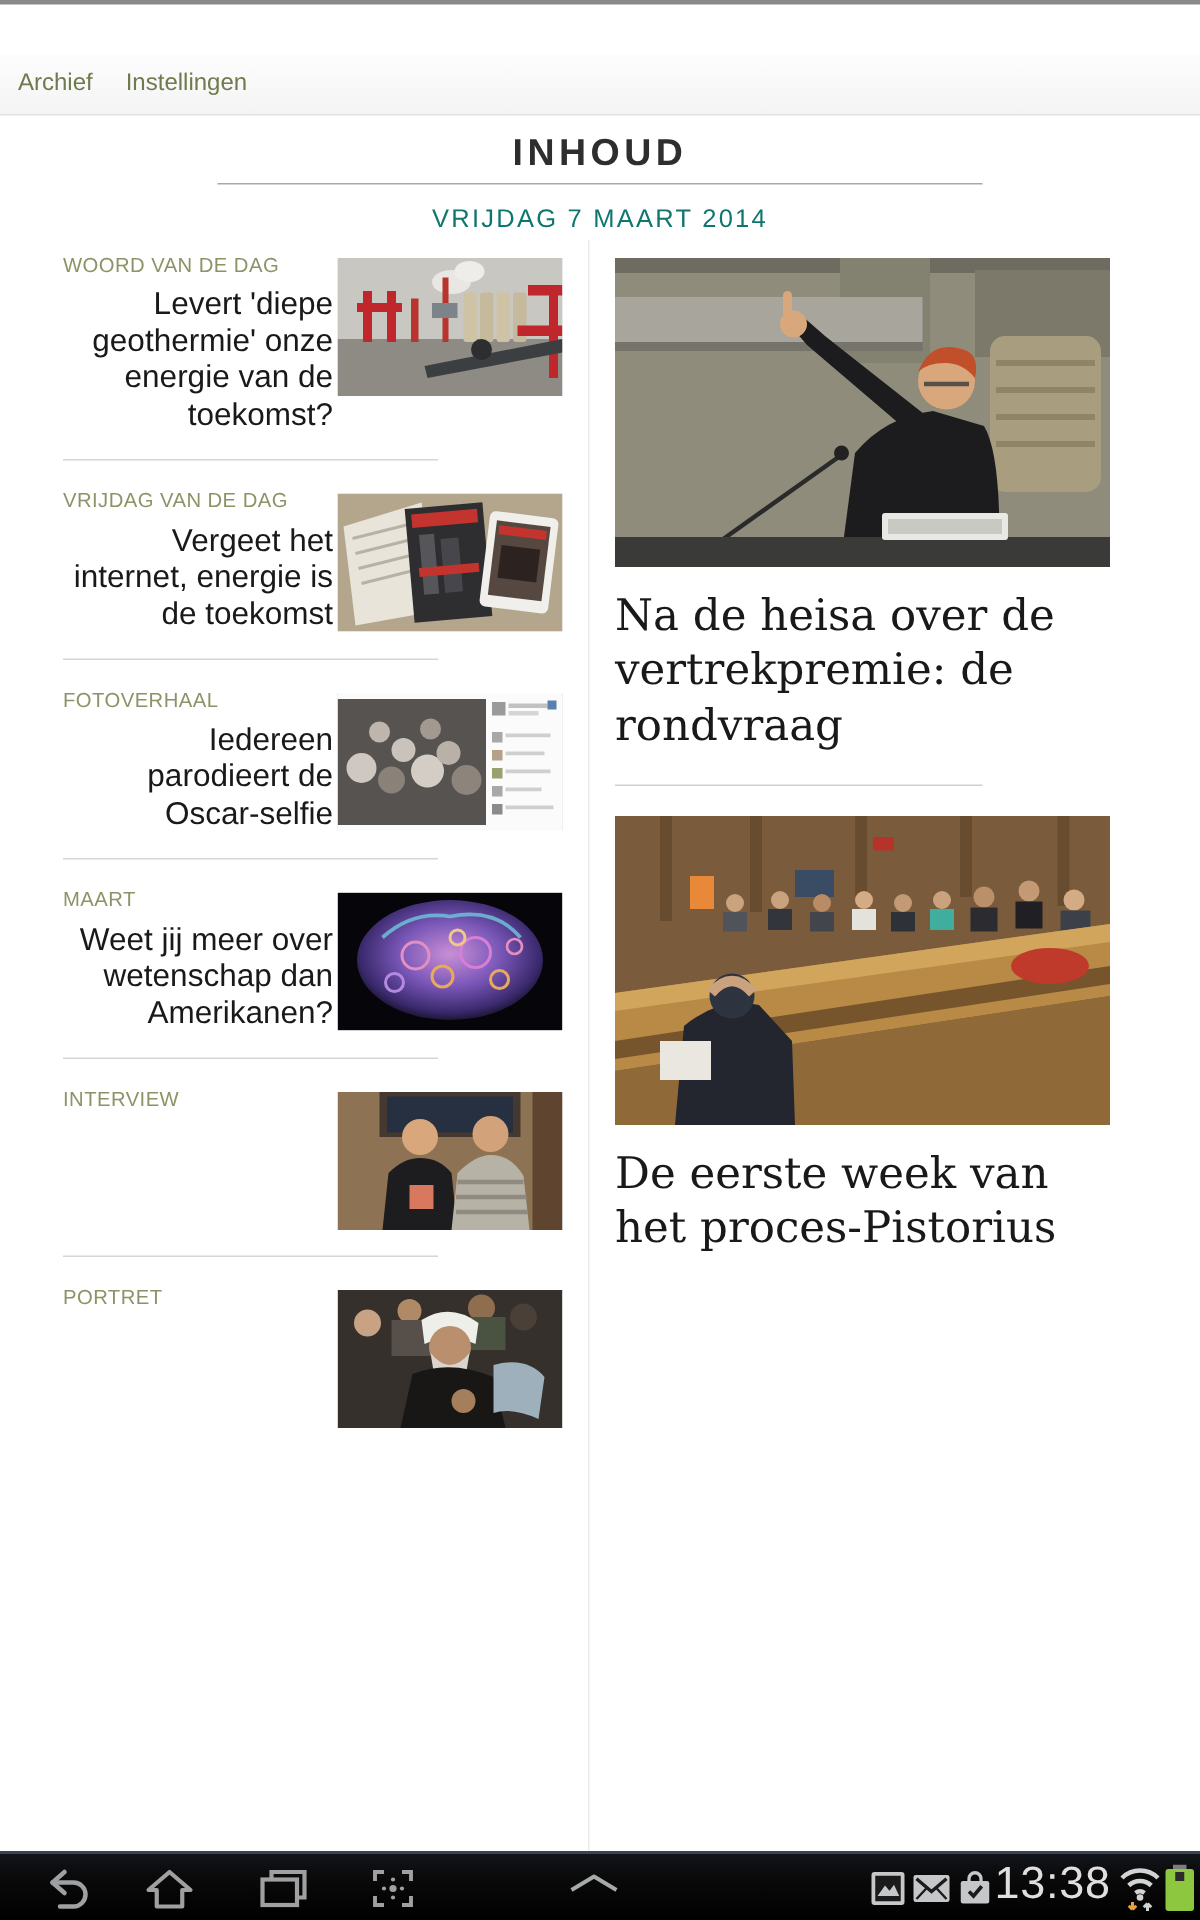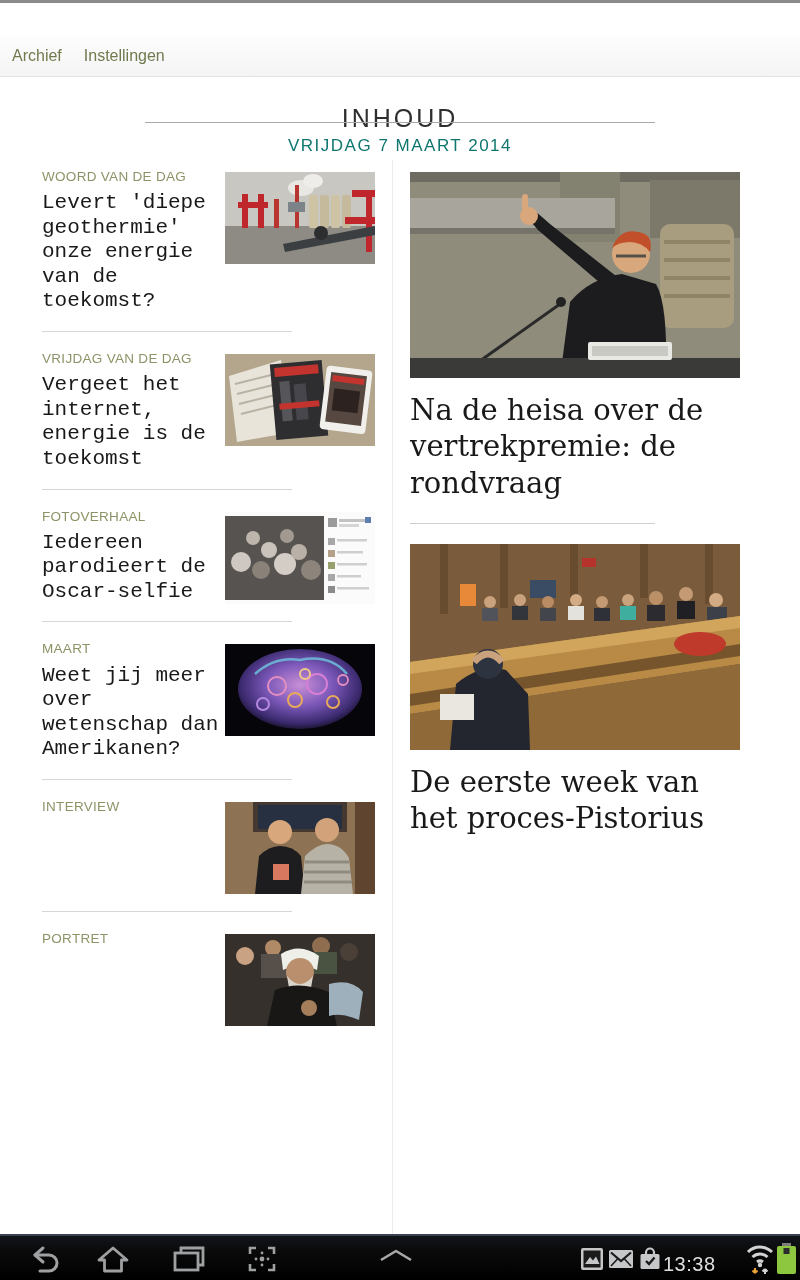--- a/index.html
+++ b/index.html
@@ -8,52 +8,52 @@
 
   
   .top-strip { position:absolute; top:0; left:0; width:800px; height:3px; background:#8a8a8a; }
   .action-bar { position:absolute; top:3px; left:0; width:800px; height:41px;
     background:linear-gradient(180deg,#fdfdfd,#f4f4f4); border-bottom:1px solid #e2e2e2;
     display:flex; align-items:center; padding-left:12px; gap:22px;margin-top:33px; }
   .action-link { font-size:16px; color:#6f7a4e; cursor:pointer; }
 
   
   .page-header { position:absolute; top:88px; left:0; width:800px; text-align:center; }
-  .inhoud-title { font-size:25px; color:#2e2e2e; letter-spacing:3px; font-weight:400;margin-top:16px; }
+  .inhoud-title { font-size:25px; color:#2e2e2e; letter-spacing:3px; font-weight:700; }
   .header-rule { position:absolute; top:122px; left:145px; width:510px; border-top:1px solid #a9a9a9; }
   .header-date { margin-top:10px; font-size:17px; color:#0f766e; letter-spacing:1.5px; }
 
   
   .col-divider { position:absolute; top:160px; left:392px; width:1px; height:1074px; background:#ececec; }
 
   .toc-col { position:absolute; top:168px; left:42px; width:333px; }
   .toc-item { display:flex; justify-content:space-between; }
   .toc-text { width:180px; }
   .toc-category { font-size:13.5px; color:#8e9367; line-height:1.35; letter-spacing:.3px; }
-  .toc-title { font-family:Liberation Mono, monospace; font-size:21px; line-height:1.17;
-    color:#191919; margin-top:5px; }
+  .toc-title { font-family:Liberation Sans, sans-serif; font-size:21px; line-height:1.17;
+    color:#191919; margin-top:5px;text-align:right; }
   .toc-thumb { width:150px; height:92px; margin-top:4px; overflow:hidden; background:#ddd; flex:none; }
   .toc-thumb svg { display:block; }
   .toc-divider { width:250px; border-top:1px solid #d6d6d6; margin:17px 0 18px 0; }
 
   .featured-col { position:absolute; top:172px; left:410px; width:330px; }
   .featured-image { width:330px; height:206px; overflow:hidden; background:#ccc; }
   .featured-image svg { display:block; }
   .featured-title { font-family:"DejaVu Serif","Liberation Serif",serif; font-size:29px; line-height:1.25;
     color:#191919; margin-top:14px; }
   .featured-divider { width:245px; border-top:1px solid #cfcfcf; margin-top:22px; }
   .featured-item + .featured-item { margin-top:20px; }
 
   
   .system-bar { position:absolute; bottom:0; left:0; width:800px; height:46px;
     background:linear-gradient(180deg,#11141a 0%,#0a0a0a 35%,#000 100%);
     border-top:2px solid #3c4250; }
   .nav-icon { position:absolute; top:9px; cursor:pointer; }
   .status-icon { position:absolute; top:11px; }
-  .clock { position:absolute; top:17px; left:663px; font-size:20px; color:#dfdfdf; letter-spacing:0.5px; }
+  .clock { position:absolute; top:3px; left:663px; font-size:30px; color:#dfdfdf; letter-spacing:0.5px; }
 </style>
 </head>
 <body>
 
 <div class="top-strip"></div>
 <div class="action-bar">
   <span class="action-link">Archief</span>
   <span class="action-link">Instellingen</span>
 </div>
 

